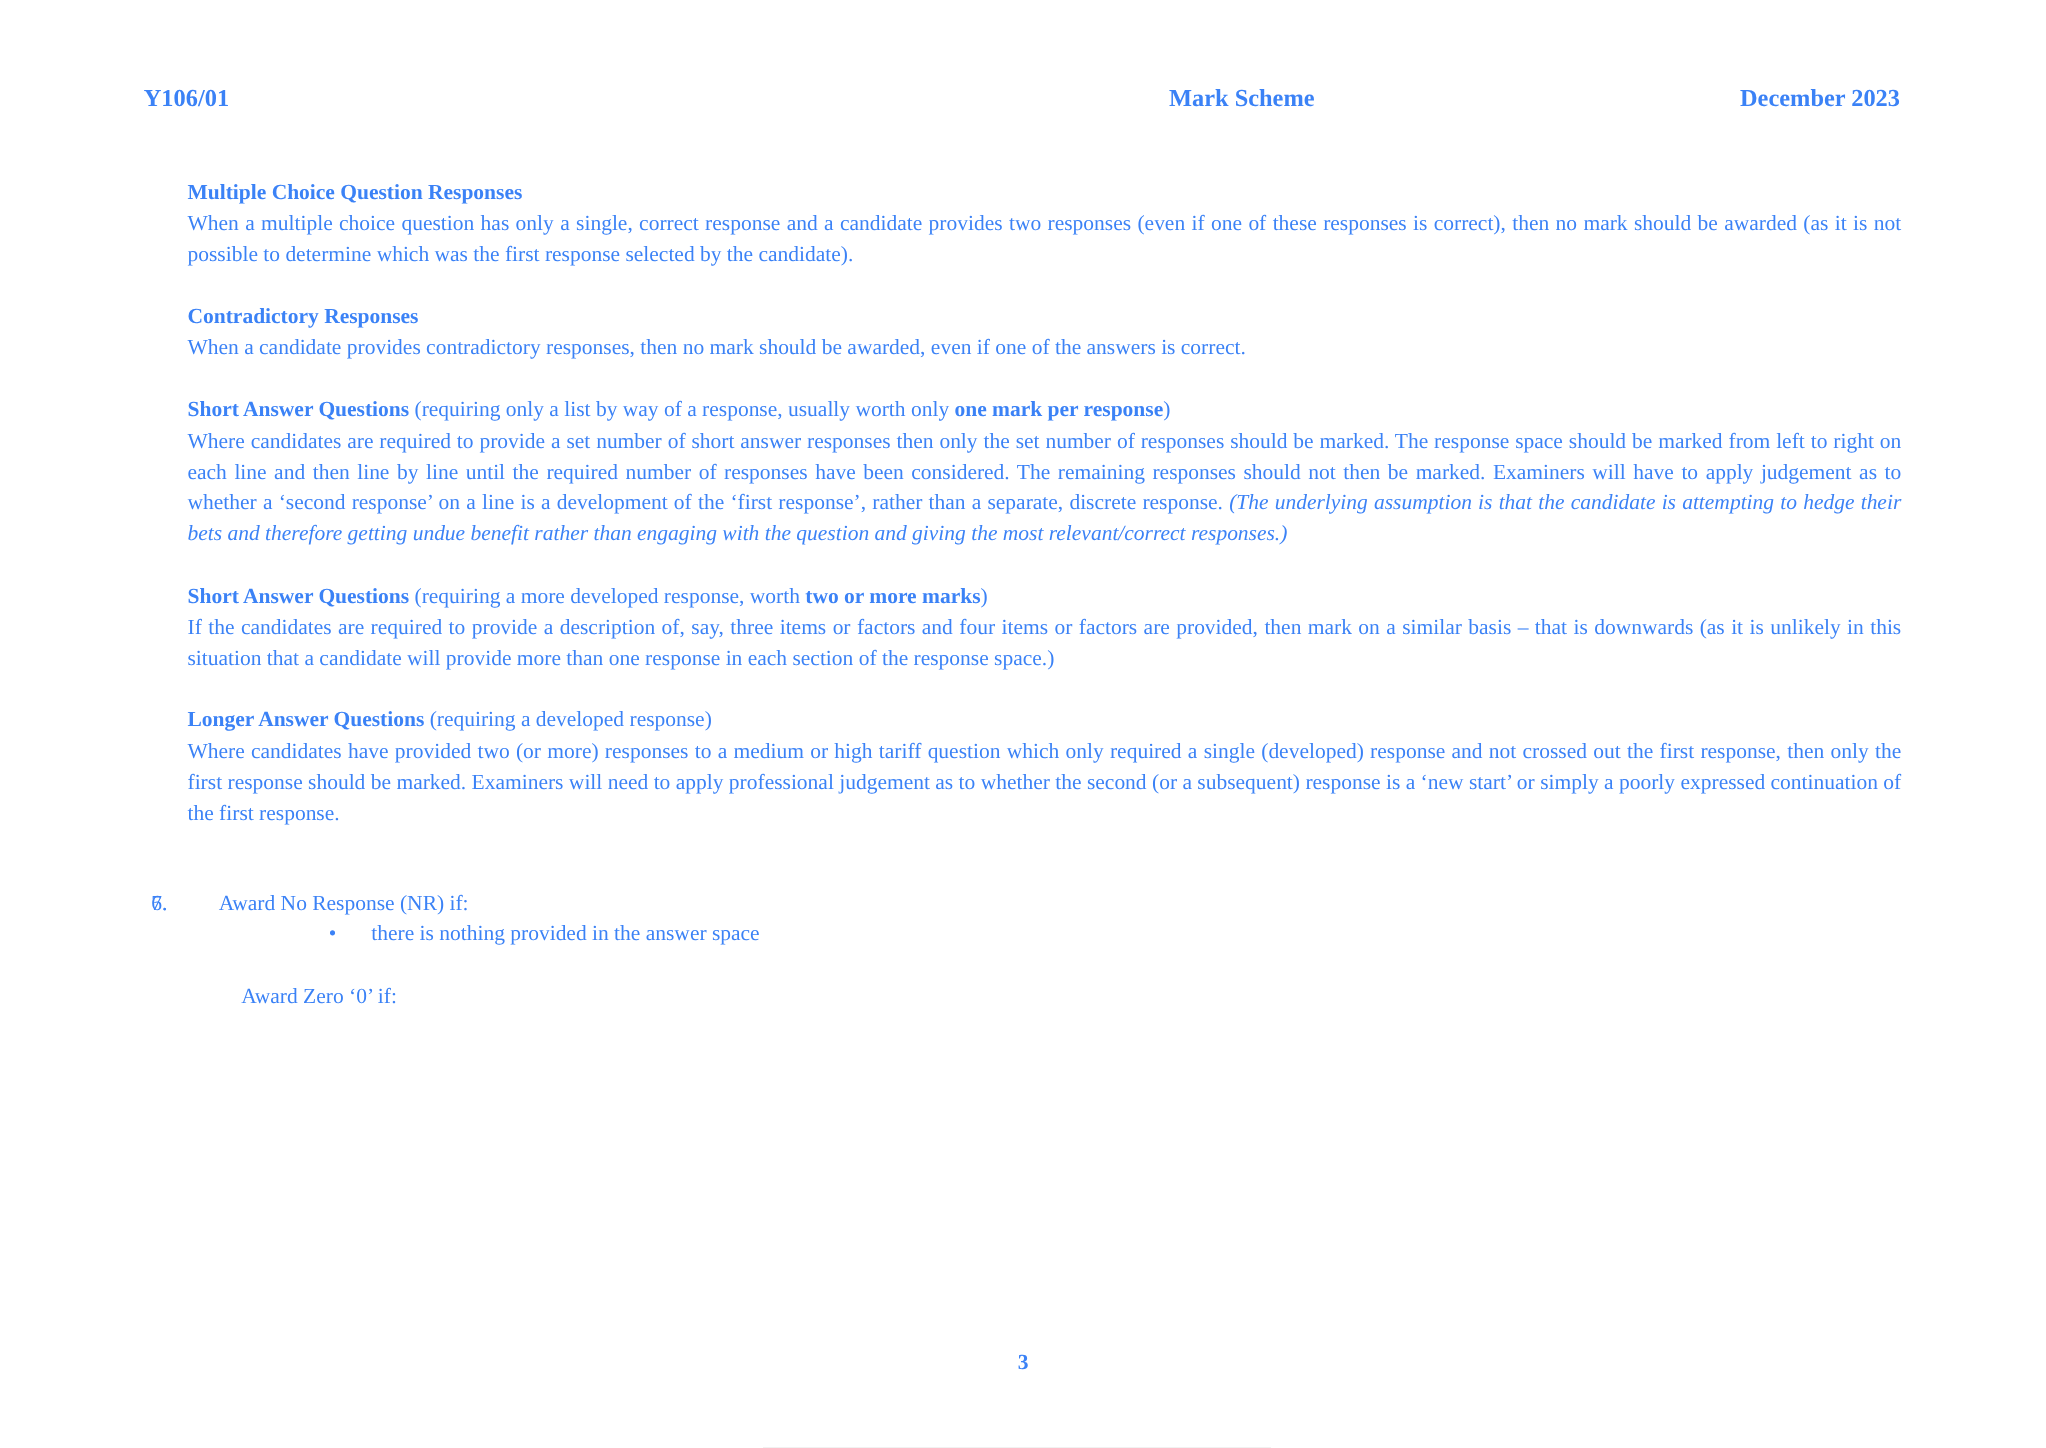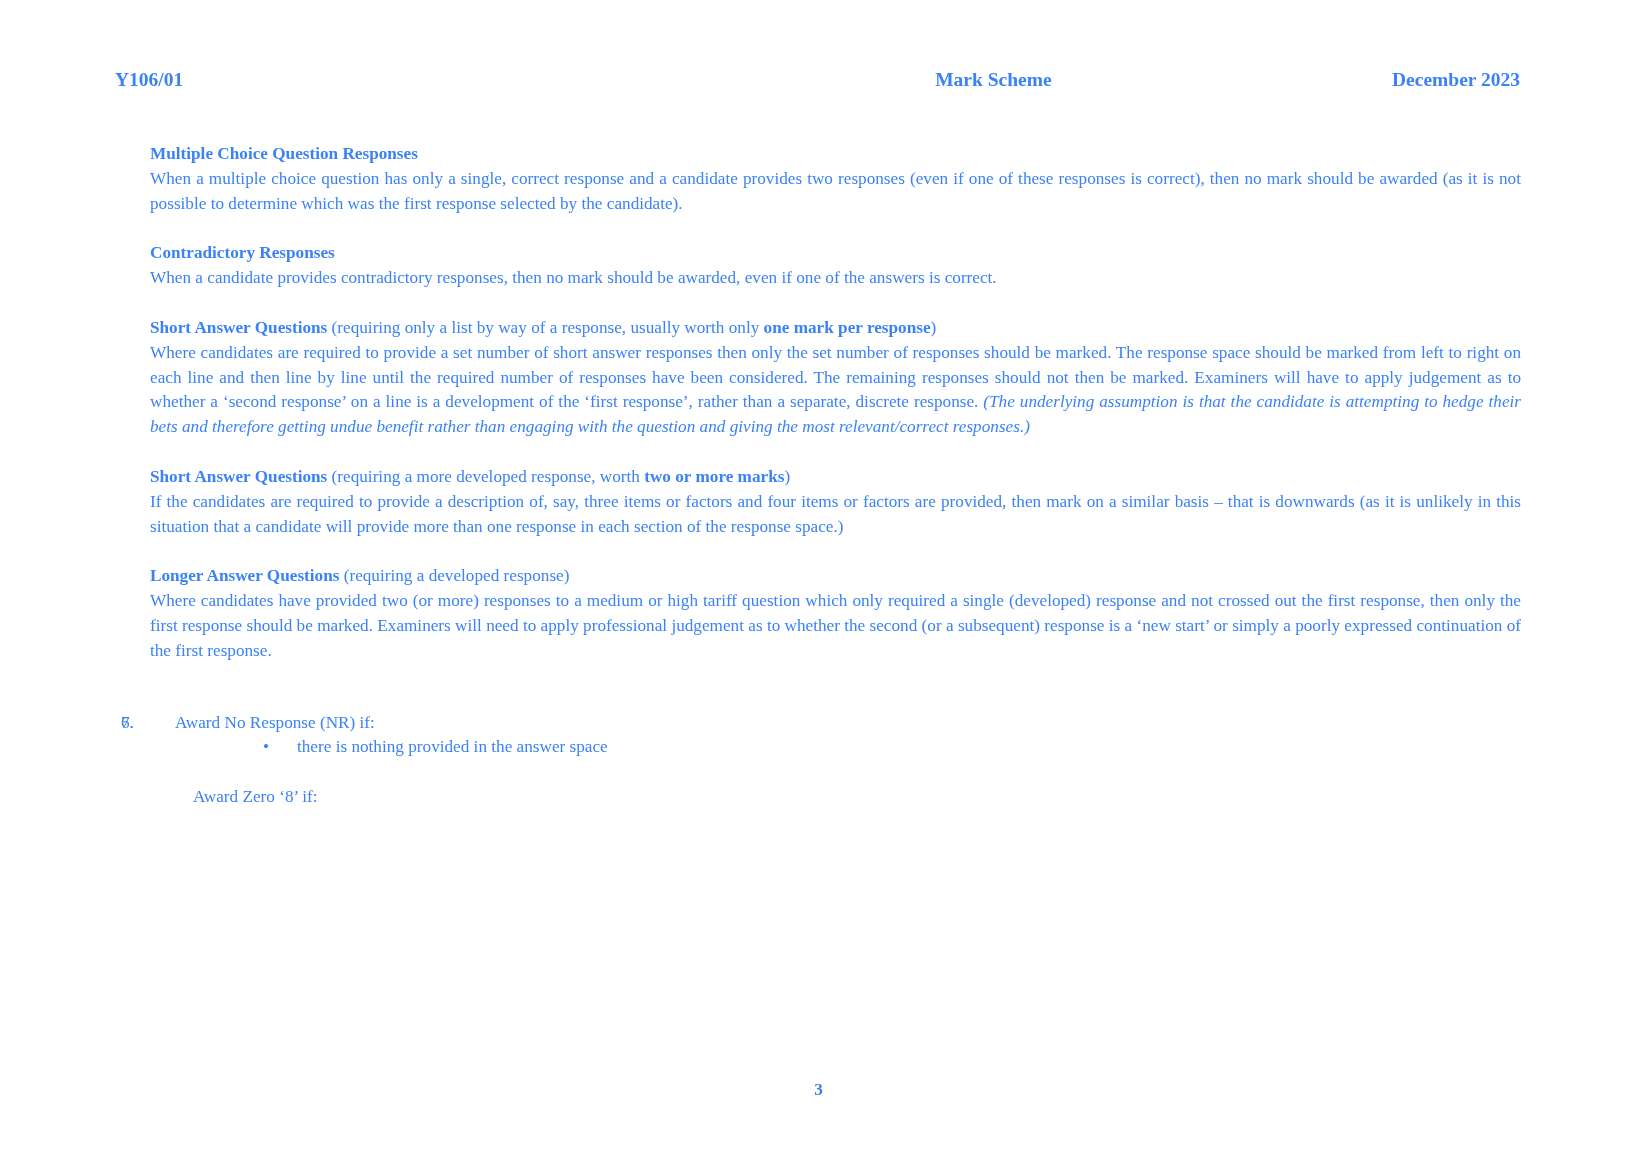--- a/index.html
+++ b/index.html
@@ -102,21 +102,21 @@
 
       <div class="item item-7">
         <span class="num">7.</span>
         <span>Award No Response (NR) if:</span>
         <div class="bullet-row">
           <span class="bullet-glyph">•</span>
           <span>there is nothing provided in the answer space</span>
         </div>
       </div>
 
-      <div class="award-zero">Award Zero ‘8’ if:</div>
+      <div class="award-zero">Award Zero ‘0’ if:</div>
 
     </div>
 
   </div>
 
   <div class="page-number">3</div>
 
 </div>
 
 </body></html>

